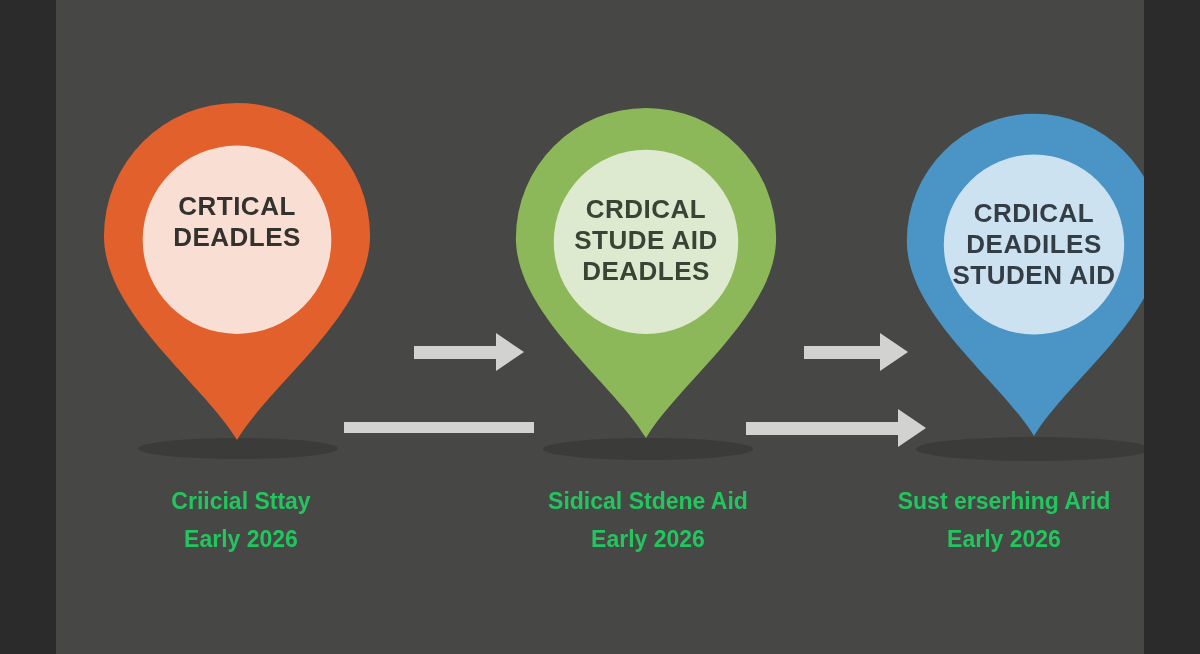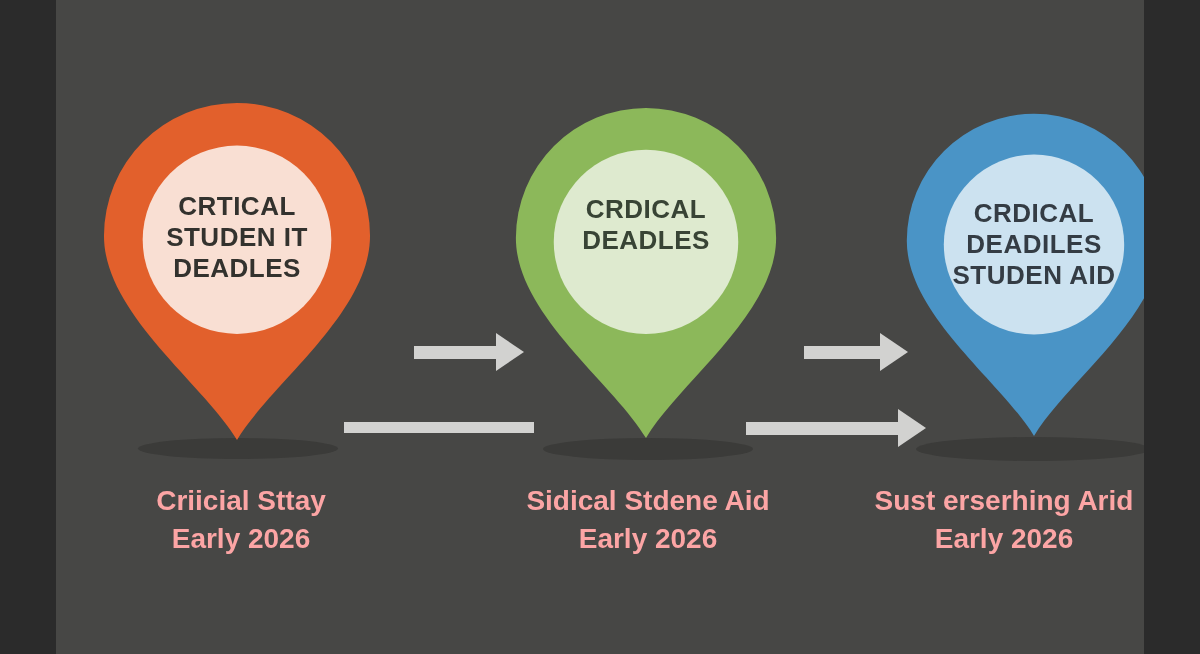--- a/index.html
+++ b/index.html
@@ -34,23 +34,23 @@
     font-size:26px;
     line-height:31px;
     letter-spacing:0.5px;
     color:#33322e;
   }
   .caption{
     position:absolute;
     top:482px;
     width:320px;
     text-align:center;
-    color:#fca5a5;
+    color:#22c55e;
     font-weight:bold;
-    font-size:28px;
+    font-size:23px;
     line-height:38px;
     z-index:2;
   }
   .arrow{
     position:absolute;
     display:flex;
     align-items:center;
     z-index:1;
   }
   .arrow .shaft{
@@ -93,32 +93,32 @@
     <div class="head"></div>
   </div>
 
   <div class="pin" style="left:44px;top:99px;width:274px;height:341px;">
     <svg viewBox="0 0 276 344" preserveAspectRatio="none">
       <path d="M138 344 C104 287 4 216 4 138 A134 134 0 1 1 272 138 C272 216 172 287 138 344 Z" fill="#e2602c"></path>
       <circle cx="138" cy="142" r="95" fill="#f9dfd3"></circle>
     </svg>
     <div class="pin-text" style="color: rgb(51, 50, 46);">
       <div>CRTICAL</div>
-      <div>STUDEN IT</div>
       <div>DEADLES</div>
     </div>
   </div>
 
   <div class="pin" style="left:456px;top:104px;width:268px;height:334px;">
     <svg viewBox="0 0 276 344" preserveAspectRatio="none">
       <path d="M138 344 C104 287 4 216 4 138 A134 134 0 1 1 272 138 C272 216 172 287 138 344 Z" fill="#8cb85a"></path>
       <circle cx="138" cy="142" r="95" fill="#deeacf"></circle>
     </svg>
     <div class="pin-text" style="color: rgb(56, 68, 53);">
       <div>CRDICAL</div>
+      <div>STUDE AID</div>
       <div>DEADLES</div>
     </div>
   </div>
 
   <div class="pin" style="left:847px;top:110px;width:262px;height:326px;">
     <svg viewBox="0 0 276 344" preserveAspectRatio="none">
       <path d="M138 344 C104 287 4 216 4 138 A134 134 0 1 1 272 138 C272 216 172 287 138 344 Z" fill="#4a94c6"></path>
       <circle cx="138" cy="142" r="95" fill="#cce2f0"></circle>
     </svg>
     <div class="pin-text" style="color: rgb(52, 60, 68);">

